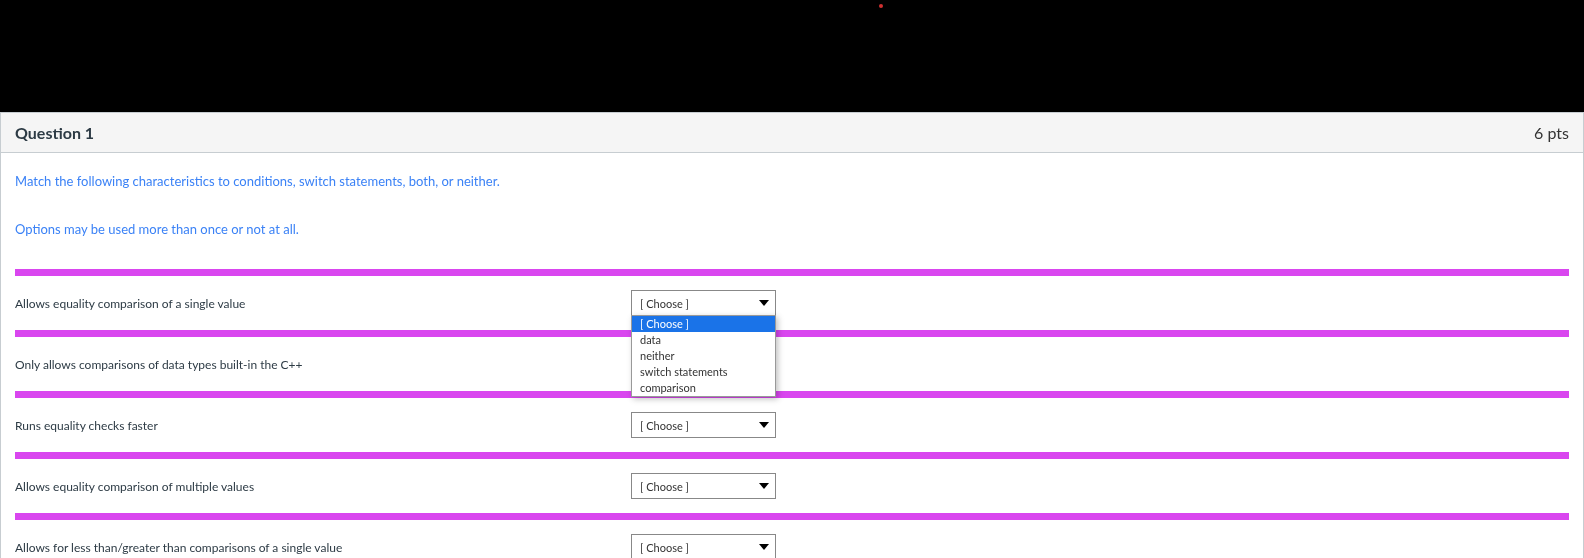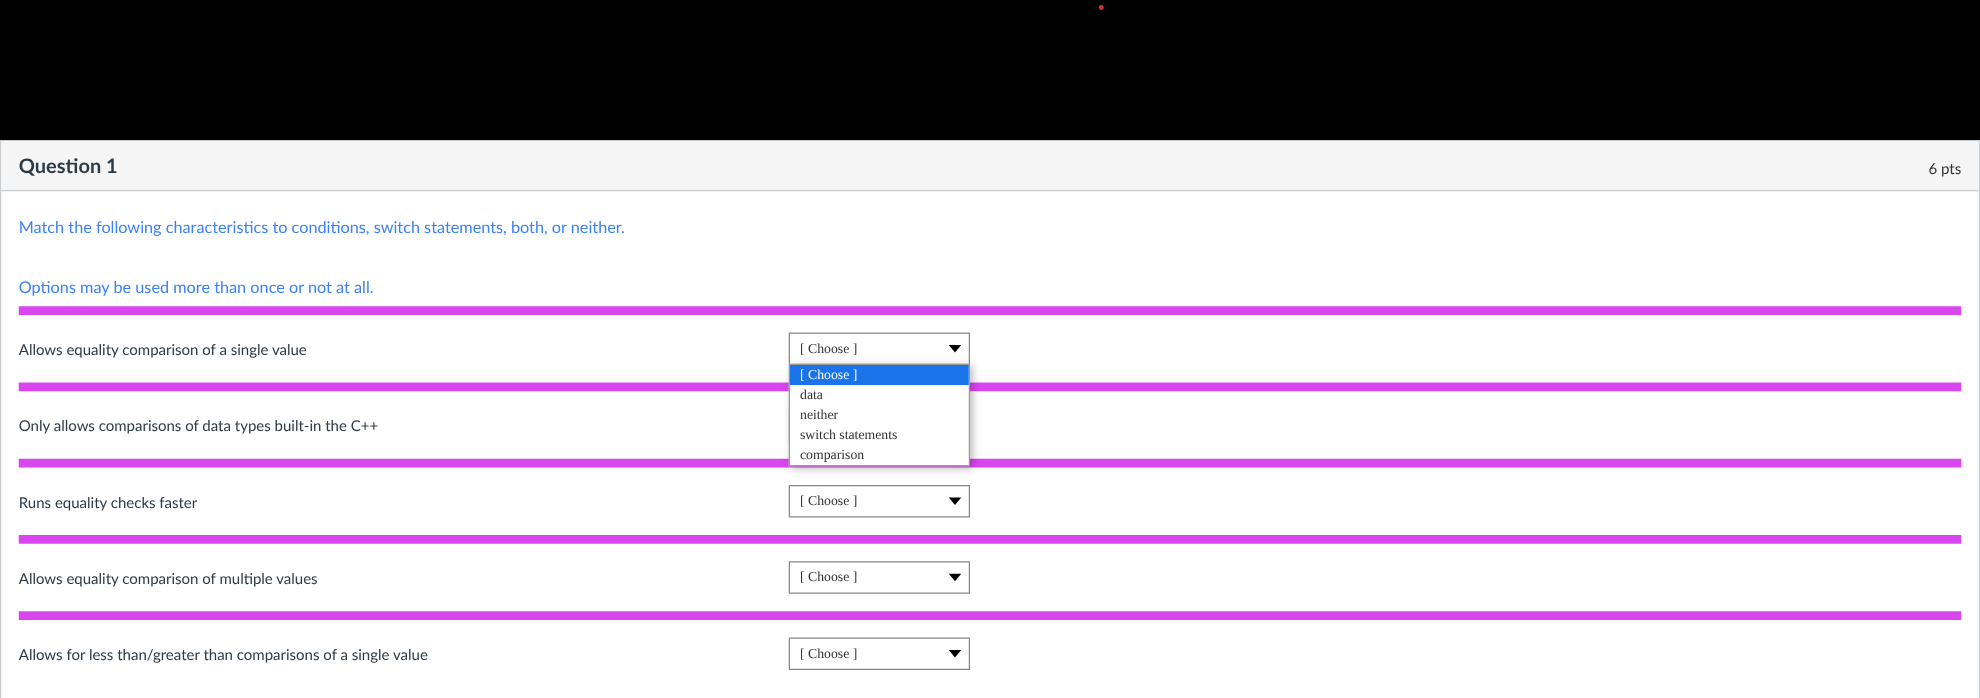--- a/index.html
+++ b/index.html
@@ -39,51 +39,50 @@
       background: #f5f5f5;
       border-bottom: 1px solid #c7cdd1;
       padding: 10px 14px;
     }
     .question-title {
       font-weight: bold;
       font-size: 16px;
       color: #2d3b45;
     }
     .question-pts {
-      font-size: 12px;
+      font-size: 16px;
       color: #333;
     }
     .question-body {
       padding: 20px 14px 10px 14px;
     }
     .question-text p {
       margin-bottom: 32px;
       font-size: 13px;
       color: #3b82f6;
     }
     .question-text p:last-child {
-      margin-bottom: 8px;
+      margin-bottom: 32px;
     }
     .match-row {
       display: flex;
       align-items: center;
       border-top: 7px solid #d946ef;
       padding: 14px 0;
       position: relative;
     }
     .match-label {
       width: 616px;
       font-size: 12px;
       color: #2d3b45;
       padding-right: 20px;
     }
     .select-wrap {
       position: relative;
       width: 174px;
-      font-family: Liberation Serif, serif;
     }
     .select-box {
       width: 145px;
       height: 26px;
       border: 1px solid #888;
       background: #fff;
       font-size: 11px;
       color: #333;
       padding: 0 24px 0 8px;
       cursor: pointer;

